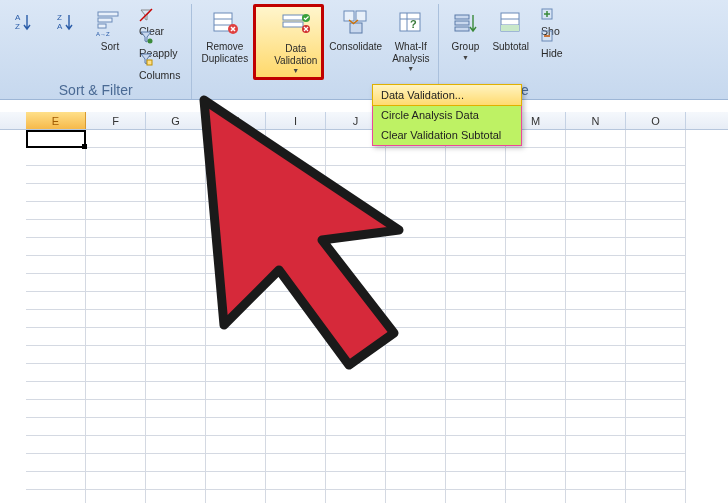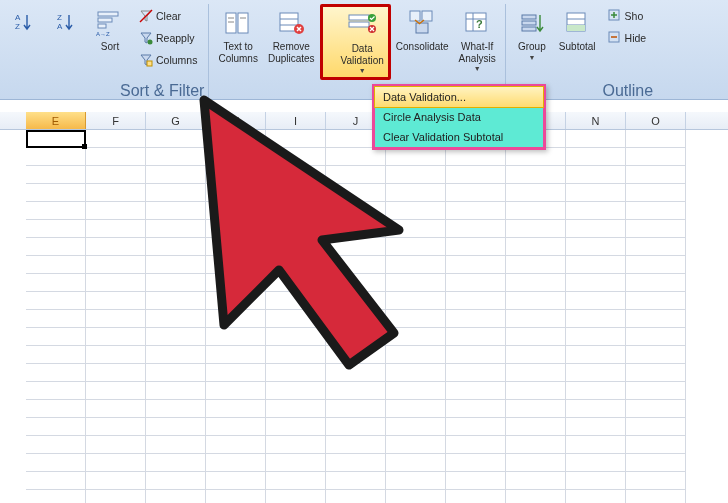--- a/index.html
+++ b/index.html
@@ -1,34 +1,34 @@
 <!DOCTYPE html>
 <html><head>
 <meta charset="utf-8">
 <style>
 * { box-sizing: border-box; margin: 0; padding: 0; font-family: "Segoe UI", Tahoma, sans-serif; }
 body { background: #fff; width: 728px; height: 503px; overflow: hidden; position: relative; }
 
 .ribbon { background: linear-gradient(#dbe7f6, #c6d8ee); border-bottom: 1px solid #9db6d6; height: 100px; display: flex; padding-top: 4px; }
 .ribbon-group { border-right: 1px solid #aac0dc; display: flex; flex-direction: column; padding: 0 4px; }
-.ribbon-group-title { text-align: right; font-size: 16px; color: #4a6a94; padding: 2px 0 4px; }
+.ribbon-group-title { text-align: center; font-size: 14px; color: #4a6a94; padding: 2px 0 4px; }
 .ribbon-group-body { display: flex; flex: 1; align-items: flex-start; }
 
 .big-btn { display: flex; flex-direction: column; align-items: center; padding: 2px 4px; min-width: 44px; height: 76px; cursor: pointer; border: 1px solid transparent; border-radius: 3px; }
 .big-btn .icon-slot { width: 32px; height: 32px; display: flex; align-items: center; justify-content: center; margin-bottom: 2px; }
 .big-btn .btn-label { font-size: 10px; color: #2a2a2a; text-align: center; line-height: 1.15; }
 .big-btn .drop { font-size: 7px; color: #444; margin-top: 1px; }
 
 .small-btns { display: flex; flex-direction: column; gap: 2px; padding: 2px; }
-.small-btn { display: flex; align-items: center; gap: 3px; padding: 1px 4px; height: 20px; cursor: pointer; font-size: 10.5px; color: #2a2a2a; border: 1px solid transparent; border-radius: 2px; }
+.small-btn { display: flex; gap: 3px; padding: 1px 4px; height: 20px; cursor: pointer; font-size: 10.5px; color: #2a2a2a; border: 1px solid transparent; border-radius: 2px; flex-direction: column; }
 .small-btn .mini-icon { width: 14px; height: 14px; flex-shrink: 0; }
 
 .highlight-box { border: 3px solid #c00000; border-radius: 2px; background: linear-gradient(#fff5cc, #ffd96b); padding-left: 18px; }
 
-.dropdown-menu { position: absolute; top: 84px; left: 372px; background: #5eead4; border: 3px solid #ec4899; box-shadow: 2px 2px 5px rgba(0,0,0,.25); width: 174px; z-index: 50; }
+.dropdown-menu { position: absolute; top: 84px; left: 372px; background: #bef264; border: 1px solid #ec4899; box-shadow: 2px 2px 5px rgba(0,0,0,.25); width: 150px; z-index: 50; }
 .dropdown-item { padding: 4px 8px; font-size: 11px; color: #222; cursor: pointer; }
 .dropdown-item.sel { background: linear-gradient(#fff3c0, #ffdb70); border: 1px solid #e0b000; margin: -1px; }
 
 .grid-area { position: relative; }
 .col-headers { display: flex; height: 18px; background: linear-gradient(#f5f8fc, #e7edf6); border-bottom: 1px solid #b6c6dc; margin-top: 12px; }
 .col-h { width: 60px; border-right: 1px solid #c5d2e4; text-align: center; font-size: 11px; color: #333; line-height: 18px; }
 .col-h.sel { background: linear-gradient(#ffe08a, #f6b94a); color: #a05a00; border-right-color: #d89a30; }
 
 .rows { }
 .row { display: flex; height: 18px; }
@@ -98,33 +98,20 @@
             </svg>
           <span>Columns</span>
         </div>
       </div>
     </div>
     <div class="ribbon-group-title">Sort &amp; Filter</div>
   </div>
 
   <div class="ribbon-group">
     <div class="ribbon-group-body">
-      <div class="big-btn">
-        <div class="icon-slot">
-          <svg width="28" height="28" viewBox="0 0 28 28">
-              <rect x="2" y="4" width="10" height="20" fill="#fff" stroke="#6a8ab8"></rect>
-              <rect x="14" y="4" width="10" height="20" fill="#fff" stroke="#6a8ab8"></rect>
-              <line x1="4" y1="9" x2="10" y2="9" stroke="#888"></line>
-              <line x1="4" y1="13" x2="10" y2="13" stroke="#888"></line>
-              <line x1="16" y1="9" x2="22" y2="9" stroke="#888"></line>
-            </svg>
-        </div>
-        <div class="btn-label" style="white-space:pre-line">Text to
-Columns</div>
-      </div>
       <div class="big-btn">
         <div class="icon-slot">
           <svg width="28" height="28" viewBox="0 0 28 28">
               <rect x="3" y="4" width="18" height="18" fill="#fff" stroke="#6a8ab8"></rect>
               <line x1="3" y1="10" x2="21" y2="10" stroke="#6a8ab8"></line>
               <line x1="3" y1="16" x2="21" y2="16" stroke="#6a8ab8"></line>
               <circle cx="22" cy="20" r="5" fill="#e04040"></circle>
               <path d="M20 18 l4 4 m0 -4 l-4 4" stroke="#fff" stroke-width="1.5"></path>
             </svg>
         </div>

